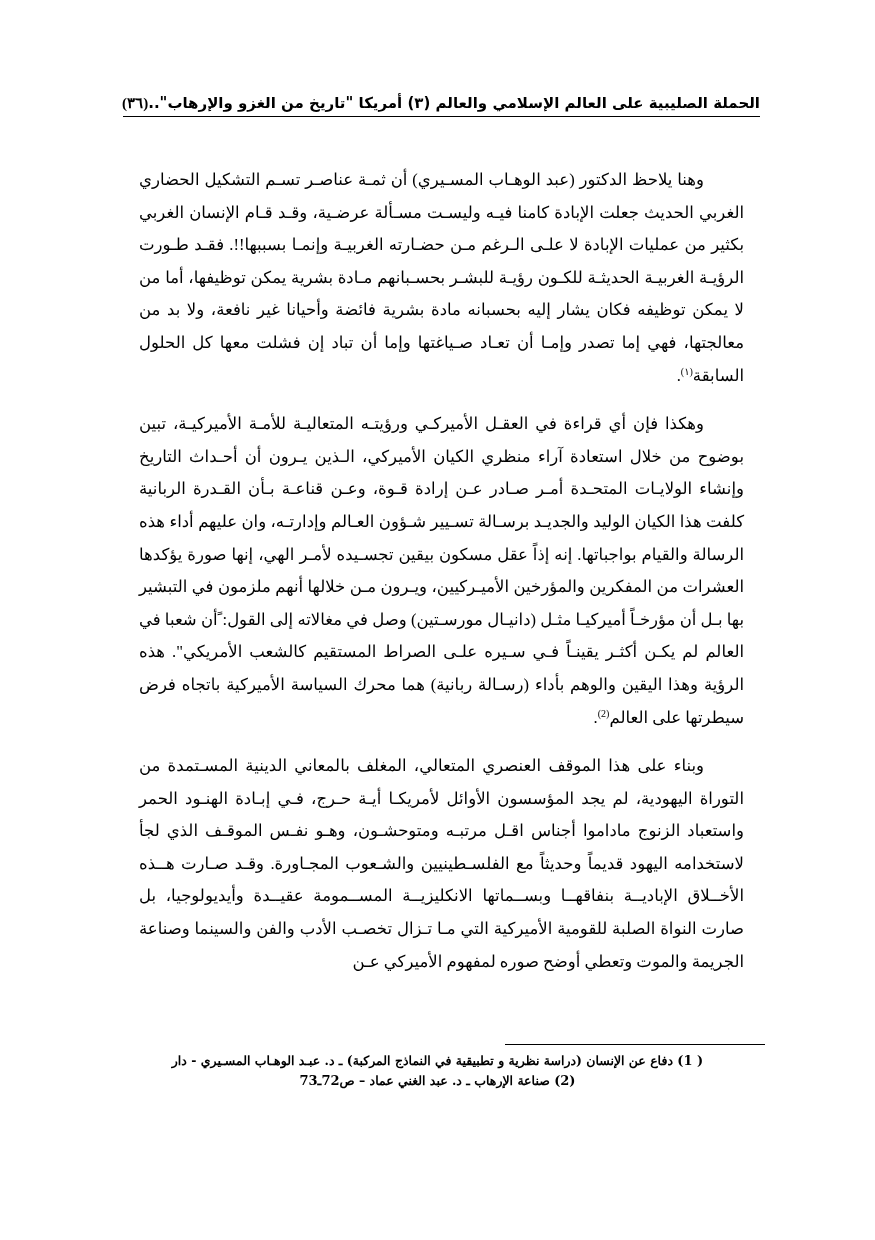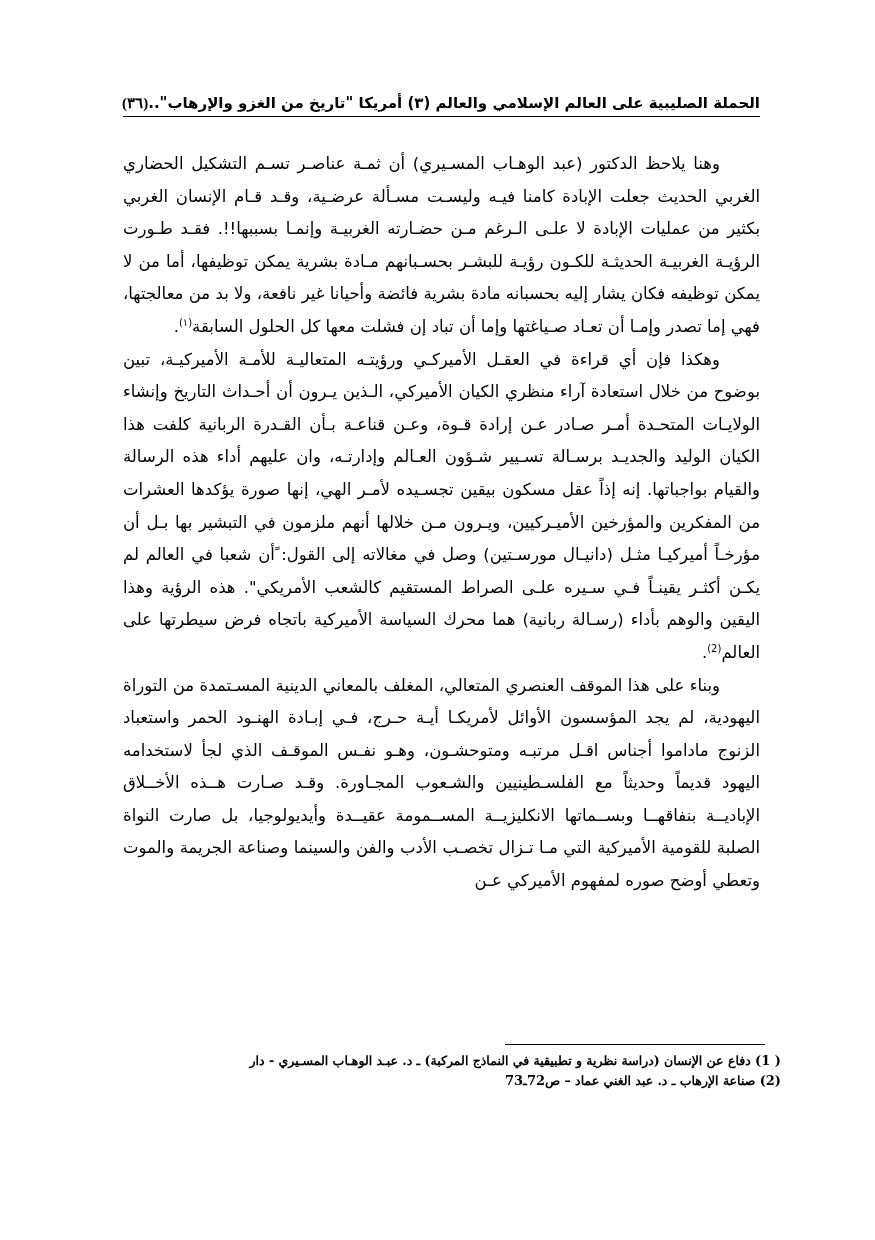--- a/index.html
+++ b/index.html
@@ -22,30 +22,30 @@
   .header-page {
     font-family: Liberation Serif, serif; font-weight: bold; font-size: 15px;
     white-space: nowrap; line-height: 26px; margin-left: 12px;
   }
 
   .body-text {
     position: absolute; left: 123px; top: 148px; width: 637px;
     direction: rtl; text-align: justify; text-align-last: right;
     font-family: "DejaVu Sans", sans-serif; font-size: 16.5px; line-height: 32.6px;
   }
-  .body-text p { margin: 0; text-indent: 40px; }
+  .body-text p { margin: 16px; text-indent: 40px; font-family: Liberation Serif, serif; }
   sup.fn { font-size: 10px; line-height: 0; vertical-align: super; }
 
   .fn-sep {
     position: absolute; left: 505px; top: 1044px; width: 260px; height: 0;
     border-top: 1.5px solid #000000;
   }
   .footnotes {
-    position: absolute; left: 126px; top: 1051px; width: 655px;
-    direction: rtl; text-align: right;
+    position: absolute; left: 110px; top: 1051px; width: 655px;
+    direction: rtl; text-align: center;
     font-family: "DejaVu Serif", serif; font-size: 12.5px; line-height: 20px; font-weight: bold;
   }
   .footnotes .fn-line { white-space: nowrap; }
   .fn-num { font-size: 13px; }
   .pages-bold { font-size: 13px; font-weight: bold; }
 </style>
 </head>
 <body>
 
 <div class="page">

